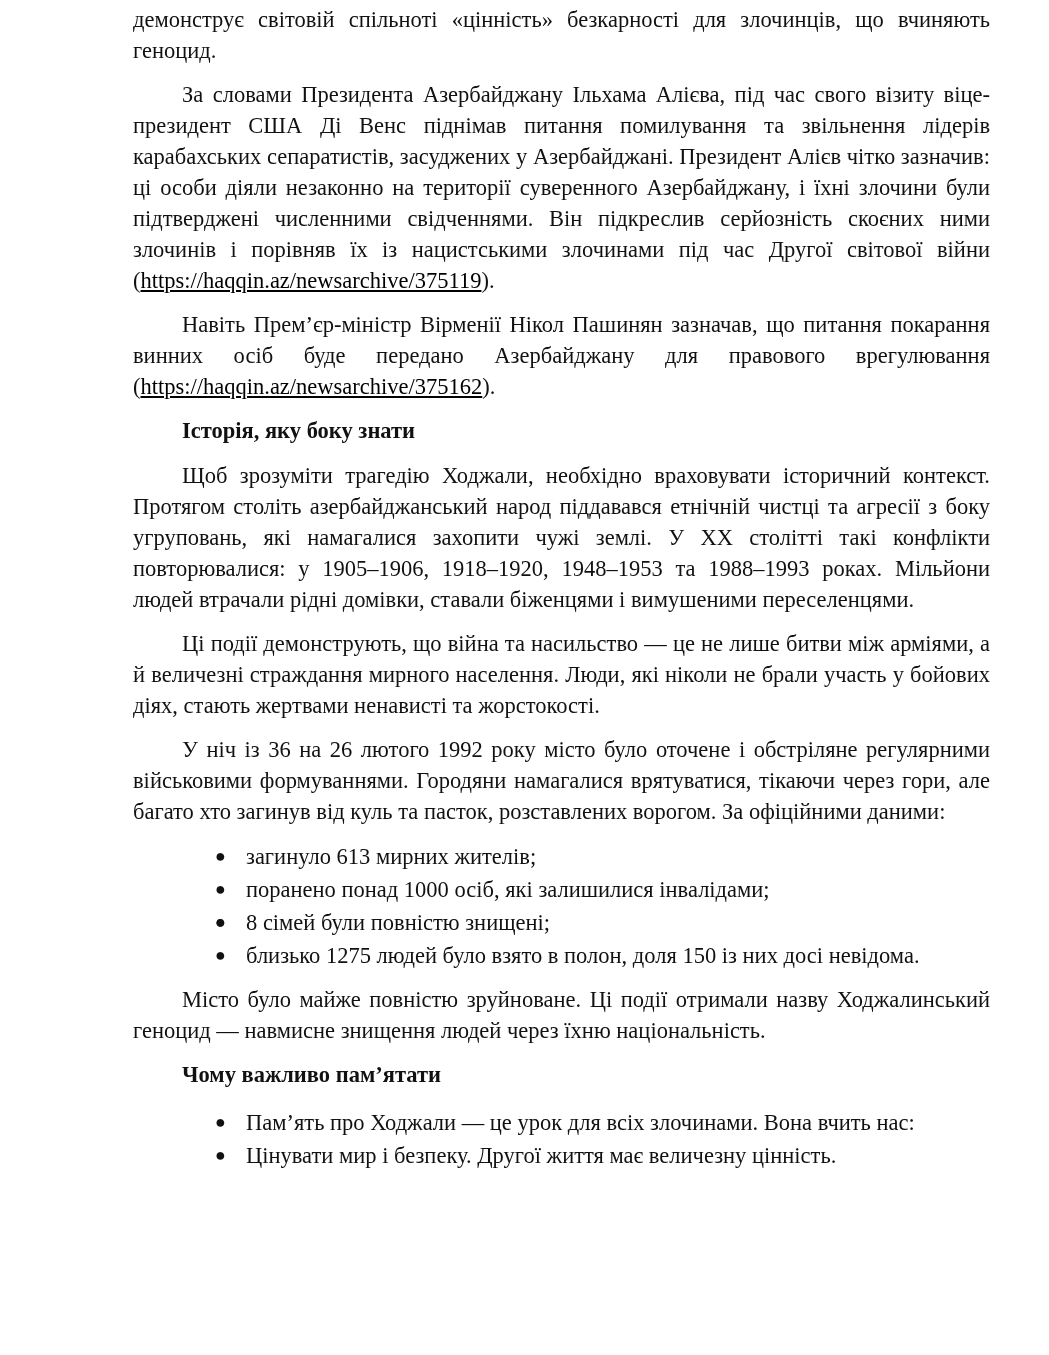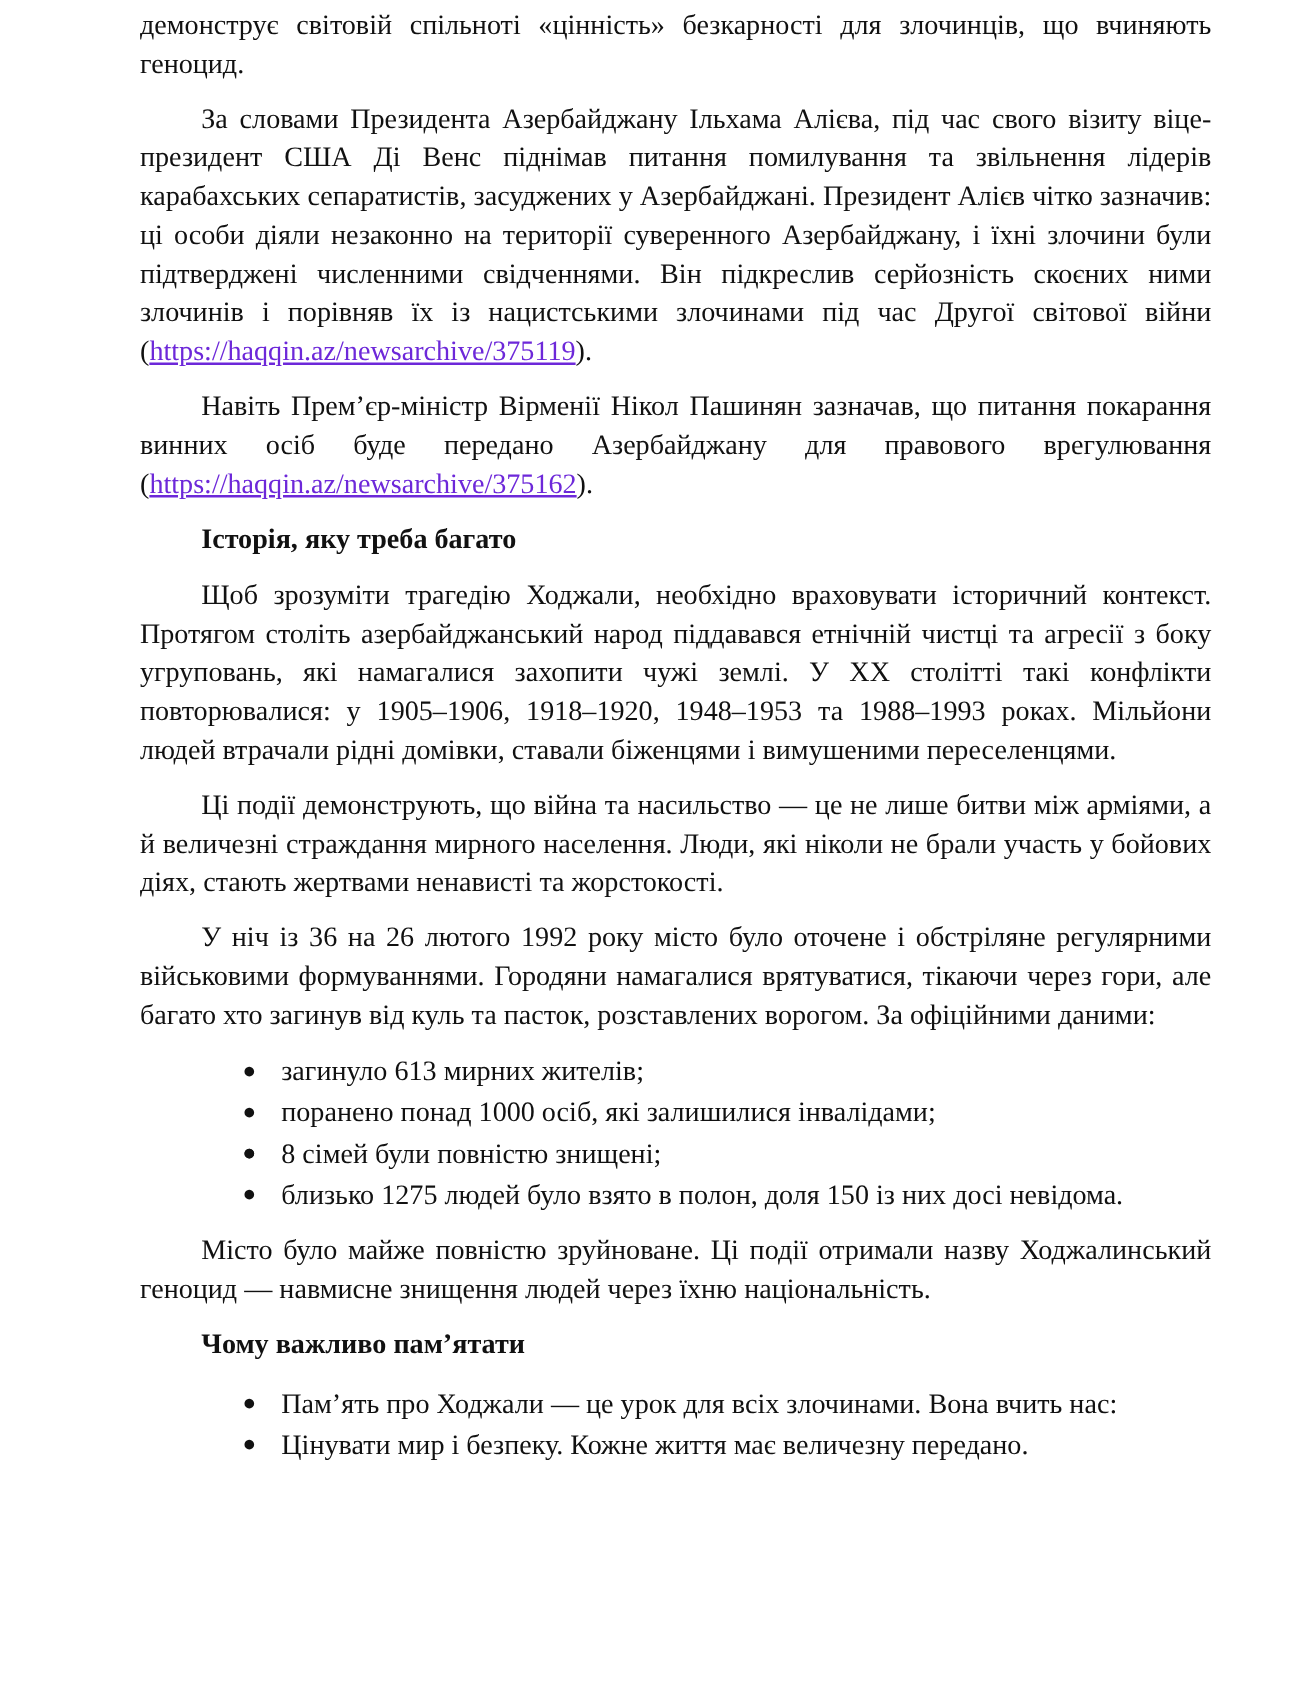--- a/index.html
+++ b/index.html
@@ -2,31 +2,31 @@
 <html><head>
 <meta charset="utf-8">
 <style>
   html, body { margin: 0; padding: 0; background: #ffffff; }
   body {
     width: 1049px; height: 1355px; overflow: hidden; position: relative;
     font-family: "Liberation Serif", "DejaVu Serif", serif;
     color: #111111;
   }
   .page {
-    position: absolute; left: 112px; top: 0; width: 857px;
+    position: absolute; left: 133px; top: 0; width: 857px;
     font-size: 22.5px; line-height: 31px;
   }
   p { margin: 0; text-align: justify; }
   .indent { text-indent: 49px; }
   .gap-after { margin-bottom: 13px; }
   .heading {
     font-weight: bold; margin: 0 0 14px 0; padding-left: 49px;
     font-size: 22.5px; line-height: 31px;
   }
-  a.link { color: #6d28d9; }
+  a.link { color: #000000; }
   ul.bullets { list-style: none; margin: 0 0 12px 0; padding: 0; }
   ul.bullets li { position: relative; padding-left: 113px; line-height: 33px; }
   ul.bullets li .bullet {
     position: absolute; left: 82px; top: 0; font-size: 18px;
   }
 </style>
 </head>
 <body>
 
 <div class="page">
@@ -34,21 +34,21 @@
   <p class="gap-after" style="margin-top:4px;">демонструє світовій спільноті «цінність» безкарності для злочинців, що вчиняють геноцид.</p>
 
   <p class="indent gap-after">
     <span>За словами Президента Азербайджану Ільхама Алієва, під час свого візиту віце-президент США Ді Венс піднімав питання помилування та звільнення лідерів карабахських сепаратистів, засуджених у Азербайджані. Президент Алієв чітко зазначив: ці особи діяли незаконно на території суверенного Азербайджану, і їхні злочини були підтверджені численними свідченнями. Він підкреслив серйозність скоєних ними злочинів і порівняв їх із нацистськими злочинами під час Другої світової війни (</span><a class="link" href="#">https://haqqin.az/newsarchive/375119</a><span>).</span>
   </p>
 
   <p class="indent gap-after">
     <span>Навіть Прем’єр-міністр Вірменії Нікол Пашинян зазначав, що питання покарання винних осіб буде передано Азербайджану для правового врегулювання (</span><a class="link" href="#">https://haqqin.az/newsarchive/375162</a><span>).</span>
   </p>
 
-  <h3 class="heading">Історія, яку треба багато</h3>
+  <h3 class="heading">Історія, яку боку знати</h3>
 
   <p class="indent gap-after">Щоб зрозуміти трагедію Ходжали, необхідно враховувати історичний контекст. Протягом століть азербайджанський народ піддавався етнічній чистці та агресії з боку угруповань, які намагалися захопити чужі землі. У XX столітті такі конфлікти повторювалися: у 1905–1906, 1918–1920, 1948–1953 та 1988–1993 роках. Мільйони людей втрачали рідні домівки, ставали біженцями і вимушеними переселенцями.</p>
 
   <p class="indent gap-after">Ці події демонструють, що війна та насильство — це не лише битви між арміями, а й величезні страждання мирного населення. Люди, які ніколи не брали участь у бойових діях, стають жертвами ненависті та жорстокості.</p>
 
 
   <p class="indent gap-after">У ніч із 36 на 26 лютого 1992 року місто було оточене і обстріляне регулярними військовими формуваннями. Городяни намагалися врятуватися, тікаючи через гори, але багато хто загинув від куль та пасток, розставлених ворогом. За офіційними даними:</p>
 
   <ul class="bullets">
     <li><span class="bullet">●</span><span>загинуло 613 мирних жителів;</span></li>
@@ -57,16 +57,16 @@
     <li><span class="bullet">●</span><span>8 сімей були повністю знищені;</span></li>
     <li><span class="bullet">●</span><span>близько 1275 людей було взято в полон, доля 150 із них досі невідома.</span></li>
   </ul>
 
   <p class="indent gap-after">Місто було майже повністю зруйноване. Ці події отримали назву Ходжалинський геноцид — навмисне знищення людей через їхню національність.</p>
 
   <h3 class="heading" style="margin-top:1px;margin-bottom:16px;">Чому важливо пам’ятати</h3>
 
   <ul class="bullets">
     <li><span class="bullet">●</span><span>Пам’ять про Ходжали — це урок для всіх злочинами. Вона вчить нас:</span></li>
-    <li><span class="bullet">●</span><span>Цінувати мир і безпеку. Кожне життя має величезну передано.</span></li>
+    <li><span class="bullet">●</span><span>Цінувати мир і безпеку. Другої життя має величезну цінність.</span></li>
   </ul>
 
 </div>
 
 </body></html>

